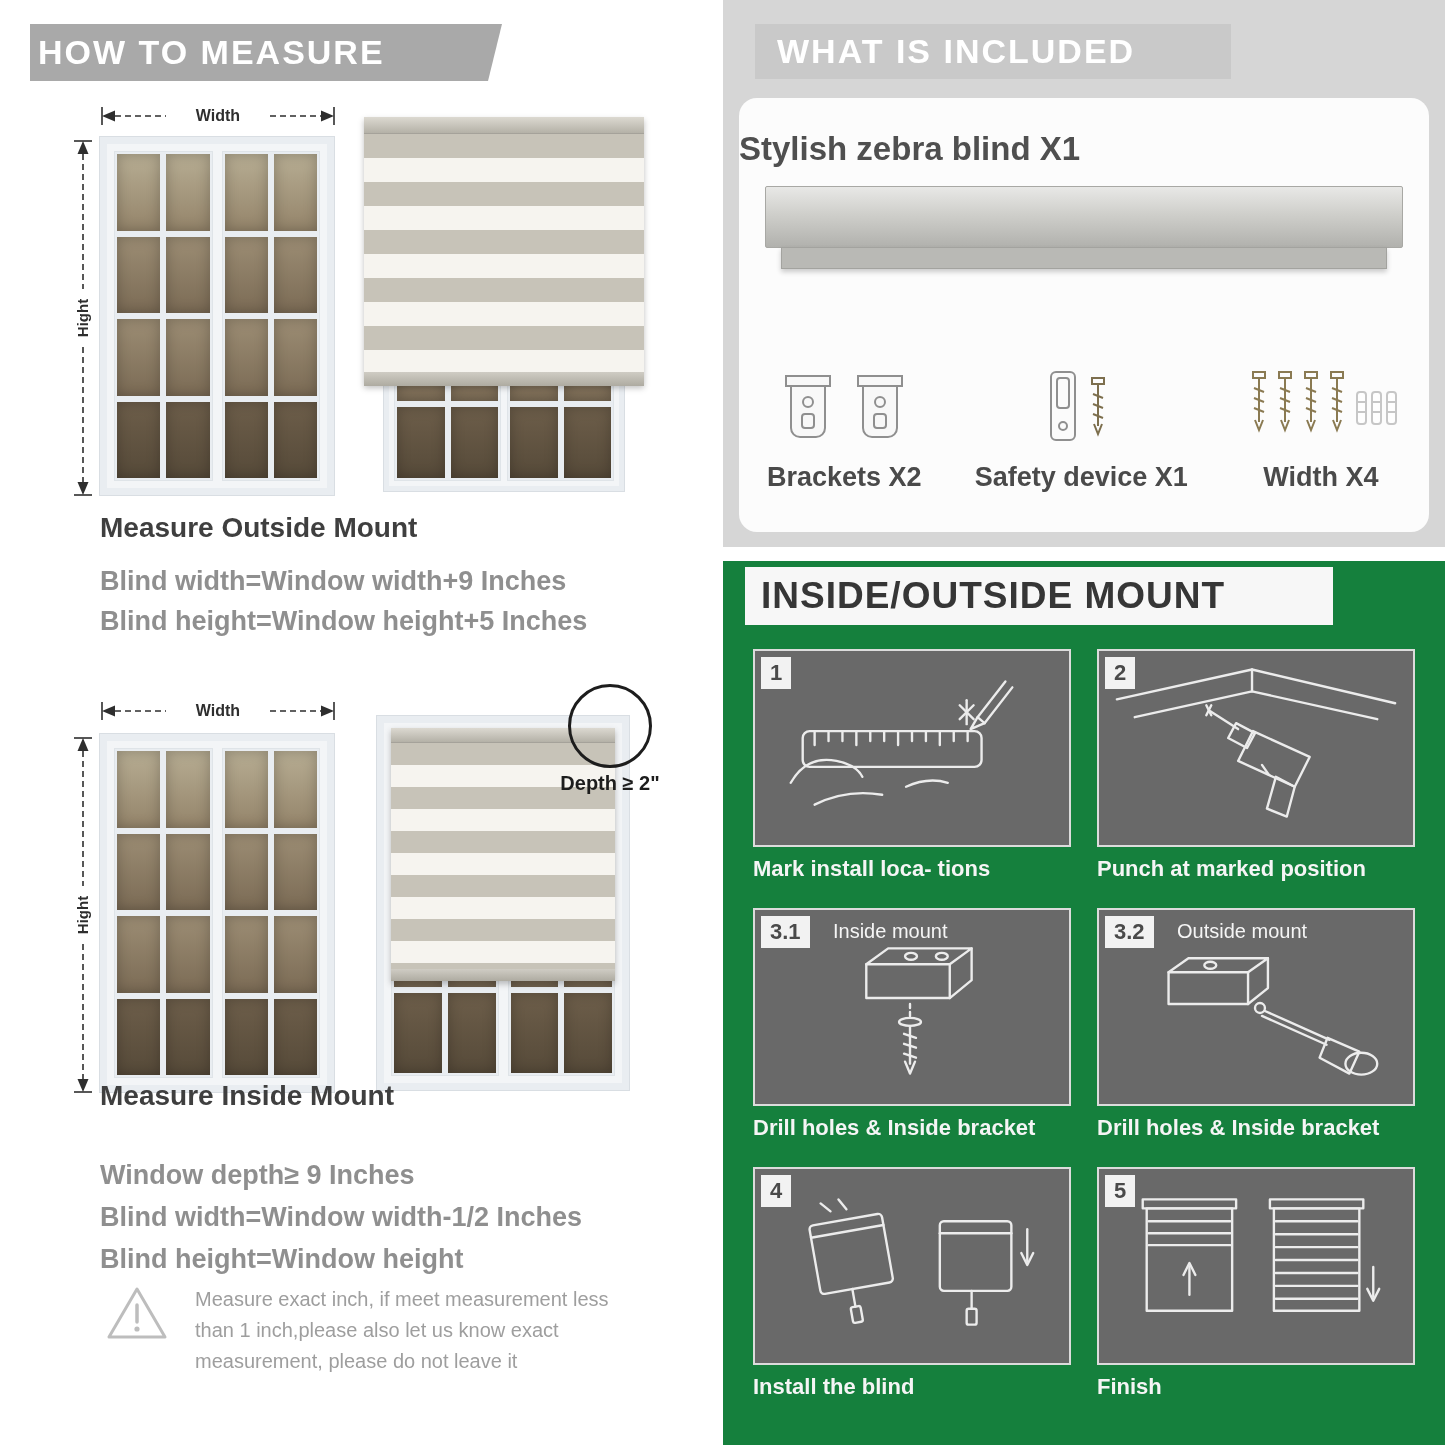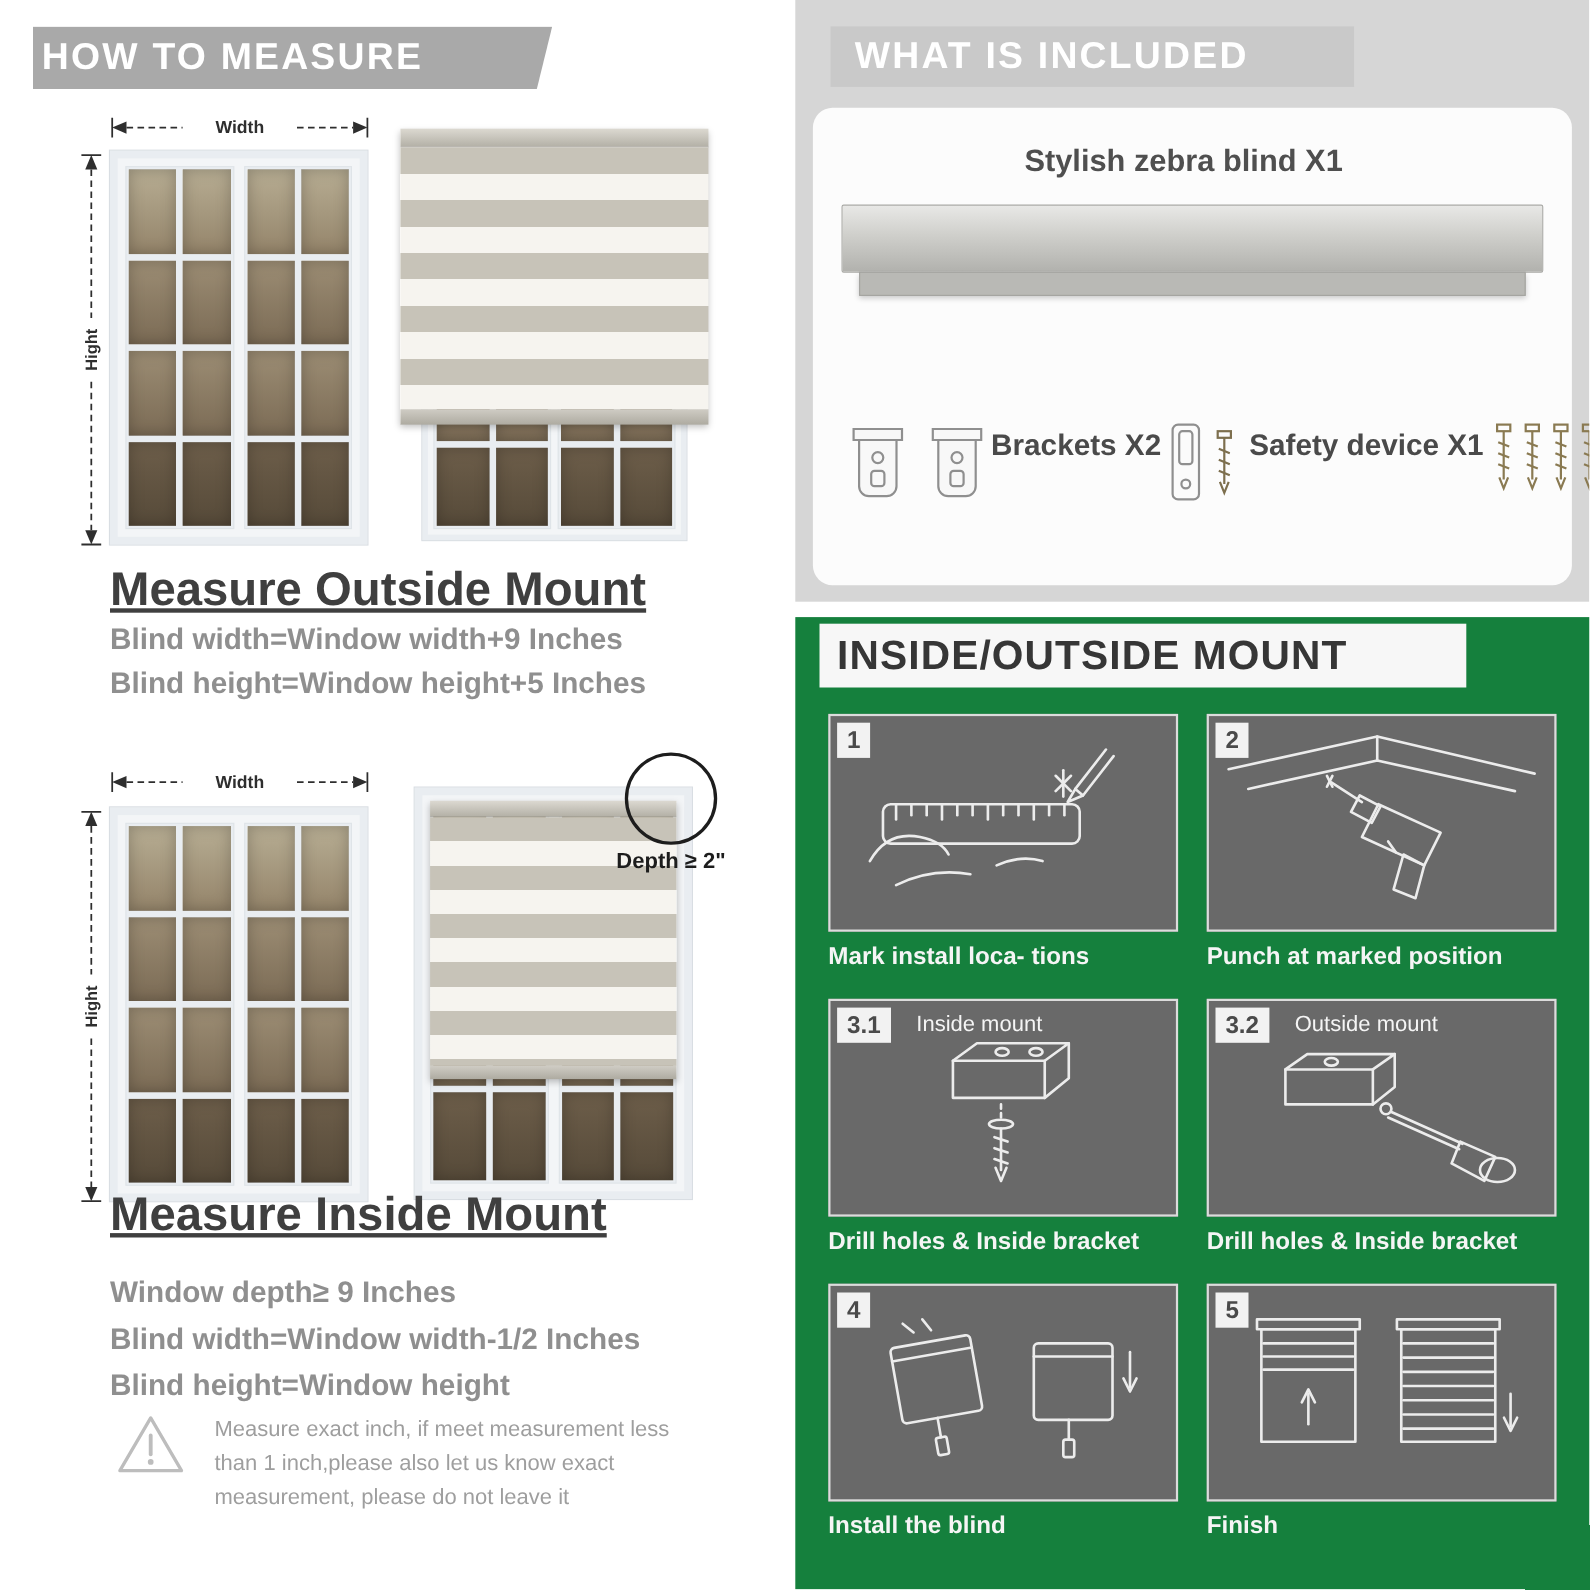--- a/index.html
+++ b/index.html
@@ -45,47 +45,47 @@
   .blind-inner{position:absolute;left:14px;right:14px;top:12px;box-shadow:0 3px 6px rgba(0,0,0,.25);}
   .blind-inner .cass{height:14px;}
   .blind-inner .stripes{height:226px;background:repeating-linear-gradient(180deg,#c7c3b8 0 22px,#f6f4ef 22px 44px);}
   .blind-inner .rail{height:12px;}
 
   .depth-circle{position:absolute;left:496px;top:-16px;width:78px;height:78px;border:3px solid #1d1d1d;
                 border-radius:50%;}
   .depth-label{position:absolute;left:468px;top:72px;width:140px;text-align:center;font-size:20px;
                font-weight:bold;color:#1d1d1d;white-space:nowrap;}
 
-  .sec-title{position:absolute;left:100px;font-size:43px;font-weight:bold;color:#3f3f3f;margin:0;text-decoration:underline;}
+  .sec-title{position:absolute;left:100px;font-size:28px;font-weight:bold;color:#3f3f3f;margin:0;}
   .t-outside{top:512px;}
   .t-inside{top:1080px;}
   .formula{position:absolute;left:100px;font-size:27px;font-weight:bold;color:#8f8f8f;margin:0;white-space:nowrap;}
   .f1{top:566px;} .f2{top:606px;}
   .f3{top:1160px;} .f4{top:1202px;} .f5{top:1244px;}
 
   .warning{position:absolute;left:105px;top:1284px;width:545px;display:flex;gap:26px;align-items:flex-start;}
   .warning p{margin:0;font-size:20px;line-height:1.55;color:#9e9e9e;width:440px;}
 
   
   .right-top{position:absolute;left:723px;top:0;width:722px;height:547px;background:#d6d6d6;}
   .banner-right{position:absolute;left:32px;top:24px;width:476px;height:55px;background:#c9c9c9;
                 color:#fff;font-size:34px;font-weight:bold;line-height:55px;padding-left:22px;
                 letter-spacing:2px;box-sizing:border-box;}
   .included-panel{position:absolute;left:16px;top:98px;width:690px;height:434px;background:#fcfcfc;
                   border-radius:18px;}
-  .blind-title{position:absolute;left:0;right:16px;top:32px;text-align:center;font-size:28px;
+  .blind-title{position:absolute;left:0;right:16px;top:32px;font-size:33px;
                font-weight:bold;color:#4f4f4f;}
   .cassette-big{position:absolute;left:26px;top:88px;width:638px;height:62px;border-radius:2px;
                 background:linear-gradient(180deg,#e8e8e6 0%,#cfcfcb 45%,#b1b1ad 100%);
                 border:1px solid #a8a8a4;box-sizing:border-box;}
   .cassette-under{position:absolute;left:42px;top:149px;width:606px;height:22px;background:#b9b9b5;
                   border:1px solid #a3a39f;box-sizing:border-box;box-shadow:0 3px 5px rgba(0,0,0,.2);}
   .items-row{position:absolute;left:28px;right:28px;top:205px;height:190px;display:flex;
              justify-content:space-between;}
-  .inc-item{display:flex;flex-direction:row;align-items:center;justify-content:flex-end;}
+  .inc-item{display:flex;flex-direction:column;align-items:center;justify-content:flex-end;}
   .inc-art{height:128px;display:flex;align-items:flex-end;gap:10px;}
   .inc-label{font-size:27px;font-weight:bold;color:#4a4a4a;margin-top:14px;white-space:nowrap;}
 
   
   .right-bottom{position:absolute;left:723px;top:561px;width:779px;height:884px;background:#15803d;}
   .banner-mount{position:absolute;left:22px;top:6px;width:588px;height:58px;background:#f7f7f7;
                 color:#363636;font-size:37px;font-weight:bold;line-height:58px;padding-left:16px;
                 box-sizing:border-box;letter-spacing:1px;}
   .steps-grid{position:absolute;left:30px;top:88px;width:662px;display:grid;
               grid-template-columns:1fr 1fr;column-gap:26px;row-gap:22px;}

